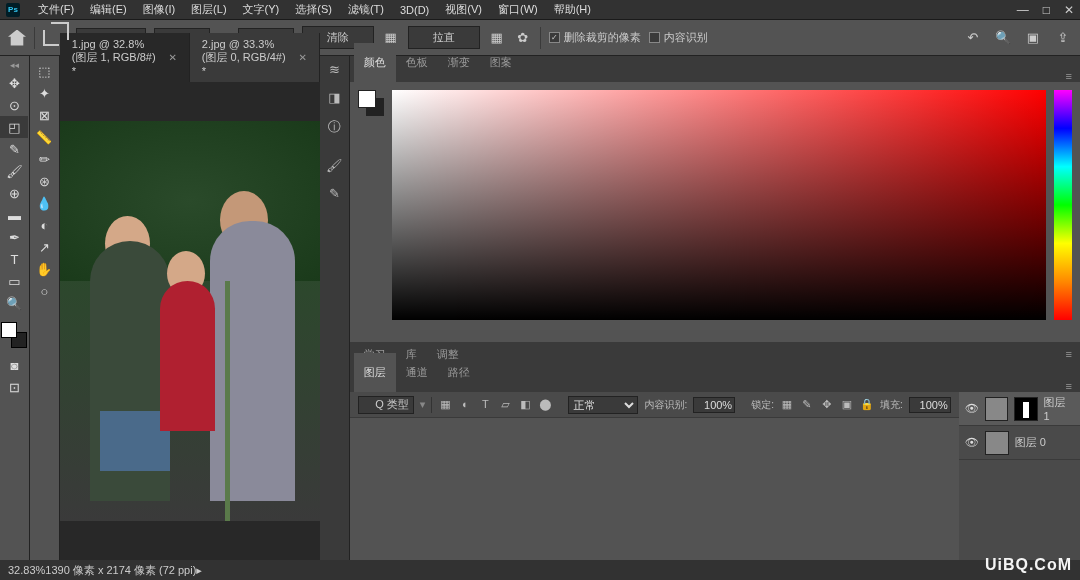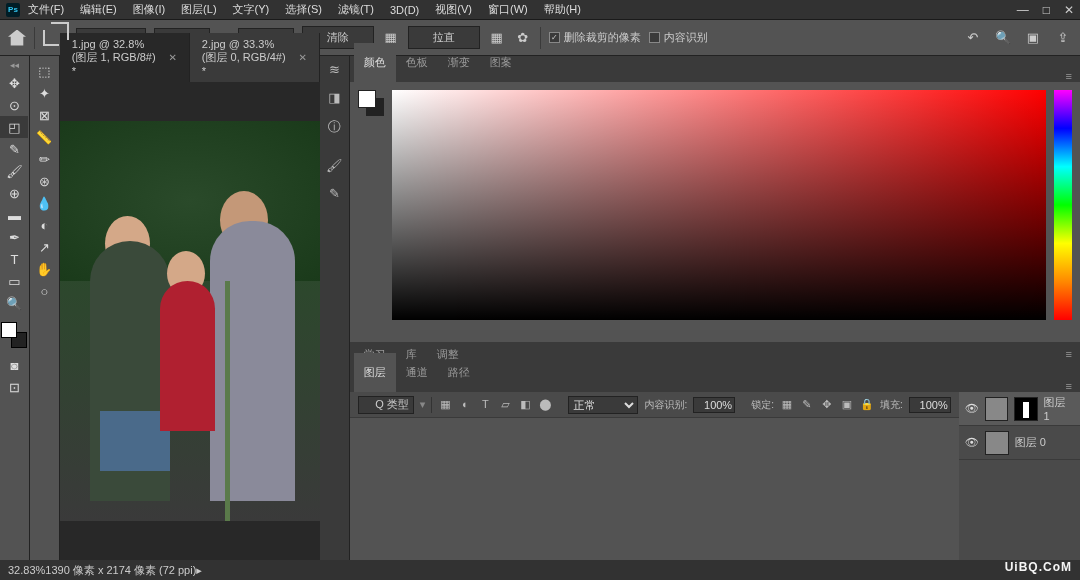--- a/index.html
+++ b/index.html
@@ -1,18 +1,18 @@
 <!DOCTYPE html>
 <html><head>
 <meta charset="utf-8">
 <style>
 *{margin:0;padding:0;box-sizing:border-box;font-family:"Microsoft YaHei",sans-serif;font-size:11px;color:#ccc;user-select:none}
 body{width:1080px;height:580px;background:#323232;overflow:hidden;position:relative}
 .titlebar{height:20px;background:#323232;display:flex;align-items:center;padding:0 6px;border-bottom:1px solid #1a1a1a}
-.titlebar .ps{width:14px;height:14px;background:#001d26;border-radius:2px;display:flex;align-items:center;justify-content:center;color:#31c5f0;font-size:8px;font-weight:bold;}
+.titlebar .ps{width:14px;height:14px;background:#001d26;border-radius:2px;display:flex;align-items:center;justify-content:center;color:#31c5f0;font-size:8px;font-weight:bold;margin-right:10px}
 .menu-item{padding:2px 8px;color:#ddd}
 .winbtns{margin-left:auto;display:flex;gap:14px;color:#ccc}
 .winbtns span{font-size:12px}
 .optbar{height:36px;background:#535353;display:flex;align-items:center;padding:0 8px;gap:8px;border-bottom:1px solid #222}
 .optbar .home{width:18px;height:16px;background:#ccc;clip-path:polygon(50% 0,100% 45%,85% 45%,85% 100%,15% 100%,15% 45%,0 45%)}
 .optbar .crop{width:16px;height:16px;border:2px solid #ccc;border-top:0;border-right:0;position:relative}
 .optbar .crop:after{content:'';position:absolute;width:16px;height:16px;border:2px solid #ccc;border-bottom:0;border-left:0;top:-8px;left:6px}
 .optbar .sep{width:1px;height:22px;background:#3a3a3a}
 .optbar select,.optbar input{background:#3a3a3a;border:1px solid #222;color:#ddd;height:20px;padding:0 12px}
 .optbar select{width:70px}
@@ -75,21 +75,21 @@
 .lp-row select{background:#3a3a3a;border:1px solid #222;color:#ddd;height:18px;width:70px}
 .lp-row .lbl{color:#bbb;font-size:10px}
 .lp-row input{background:#3a3a3a;border:1px solid #222;color:#ddd;width:42px;height:16px;text-align:right;padding:0 2px}
 .layers{flex:1;overflow:auto;background:#4a4a4a}
 .layer{display:flex;align-items:center;height:34px;padding:0 6px;gap:6px;border-bottom:1px solid #3a3a3a}
 .layer.sel{background:#5a5a5a}
 .layer .eye{width:14px;color:#ddd}
 .layer .thumb{width:24px;height:24px;background:#888;border:1px solid #222}
 .layer .mask{width:24px;height:24px;background:#000;border:1px solid #222;position:relative}
 .layer .mask:after{content:'';position:absolute;left:8px;top:4px;width:6px;height:16px;background:#fff}
-.watermark{position:absolute;bottom:6px;right:8px;color:#fff;font-size:12px;font-weight:bold;letter-spacing:1px;opacity:.95}
+.watermark{position:absolute;bottom:6px;right:8px;color:#fff;font-size:16px;font-weight:bold;letter-spacing:1px;opacity:.95}
 </style>
 </head>
 <body>
 
 <div class="titlebar">
   <div class="ps">Ps</div>
   <div class="menu-item">文件(F)</div>
   <div class="menu-item">编辑(E)</div>
   <div class="menu-item">图像(I)</div>
   <div class="menu-item">图层(L)</div>

